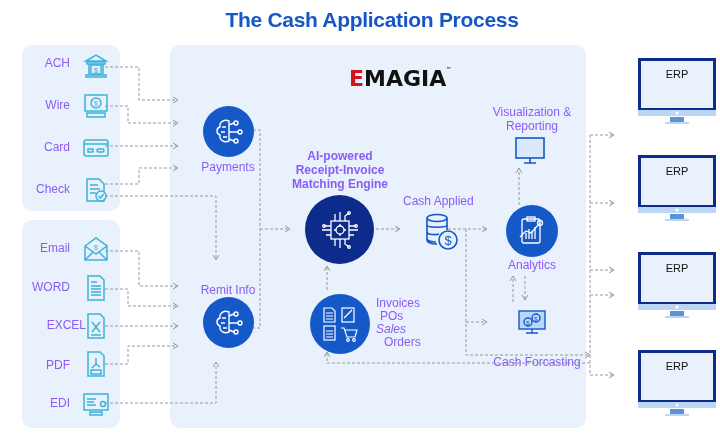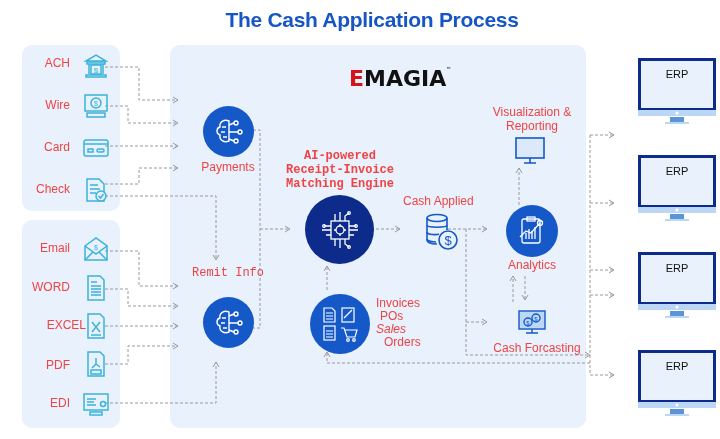--- a/index.html
+++ b/index.html
@@ -1,25 +1,25 @@
 <!DOCTYPE html>
 <html><head>
 <meta charset="utf-8">
 <style>
   html, body { margin:0; padding:0; background:#ffffff; }
   body { width:720px; height:439px; position:relative; overflow:hidden; font-family:"Liberation Sans", sans-serif; }
   .abs { position:absolute;margin-left:12px; }
   .title { left:0; width:720px; top:8px; text-align:center; font-size:21px; font-weight:bold; color:#1656c4; letter-spacing:-0.3px; }
   .panel { background:#e8f1fc; border-radius:10px; }
-  .lbl { font-size:12px; color:#ef4444; white-space:nowrap; }
+  .lbl { font-size:12px; color:#8b5cf6; white-space:nowrap; }
   .lbl-r { text-align:right; }
   .src-icon { width:28px; height:28px; }
   .circle { border-radius:50%; background:#1558c8; display:flex; align-items:center; justify-content:center; }
   .circle.dark { background:#0d2b8a; }
-  .bold { font-weight:bold;font-family:Liberation Mono, monospace; }
+  .bold { font-weight:bold; }
   .center { text-align:center; }
   svg.lines { position:absolute; left:0; top:0; }
   .erp { width:78px; height:68px; }
   .erp-text { position:absolute; left:0; top:10px; width:78px; text-align:center; font-size:11px; color:#111; }
   .logo { font-family:"DejaVu Sans", sans-serif; font-weight:bold; font-size:22px; letter-spacing:0px; color:#111; }
   .logo .e { color:#d3141c; }
   .logo .tm { font-size:5px; vertical-align:top; }
 </style>
 </head>
 <body>
@@ -170,21 +170,21 @@
       <path d="M17,6 C12,4 7,7 8,12 C4,13 4,19 8,20 C7,25 12,28 17,26 Z"></path>
       <path d="M10,12 H14 M9,17 H13 M11,22 H15"></path>
       <path d="M17,10 L22,8 M17,17 H26 M17,24 L22,26"></path>
       <circle cx="24" cy="8" r="2"></circle>
       <circle cx="28" cy="17" r="2"></circle>
       <circle cx="24" cy="26" r="2"></circle>
     </svg>
 </div>
 <div class="abs lbl center" style="left:176px;top:160px;width:80px;">Payments</div>
 
-<div class="abs lbl center" style="left:176px;top:266px;width:80px;font-family:Liberation Mono, monospace;">Remit Info</div>
+<div class="abs lbl center" style="left:176px;top:283px;width:80px;">Remit Info</div>
 <div class="abs circle" style="left:191px;top:297px;width:51px;height:51px;">
   <svg width="34" height="34" viewBox="0 0 34 34" fill="none" stroke="#ffffff" stroke-width="1.4">
       <path d="M17,6 C12,4 7,7 8,12 C4,13 4,19 8,20 C7,25 12,28 17,26 Z"></path>
       <path d="M10,12 H14 M9,17 H13 M11,22 H15"></path>
       <path d="M17,10 L22,8 M17,17 H26 M17,24 L22,26"></path>
       <circle cx="24" cy="8" r="2"></circle>
       <circle cx="28" cy="17" r="2"></circle>
       <circle cx="24" cy="26" r="2"></circle>
     </svg>
 </div>
@@ -258,21 +258,21 @@
 <div class="abs" style="left:505px;top:309px;">
   <svg width="30" height="28" viewBox="0 0 30 28" fill="none" stroke="#1558c8" stroke-width="1.4">
       <rect x="2" y="2" width="26" height="18" fill="#bcd7f6"></rect>
       <circle cx="11" cy="13" r="4"></circle>
       <circle cx="19" cy="9" r="4"></circle>
       <text x="11" y="15.5" font-size="6" text-anchor="middle" fill="#1558c8" stroke="none" font-family="Liberation Sans, sans-serif">$</text>
       <text x="19" y="11.5" font-size="6" text-anchor="middle" fill="#1558c8" stroke="none" font-family="Liberation Sans, sans-serif">$</text>
       <path d="M15,20 V24 M9,24 H21"></path>
     </svg>
 </div>
-<div class="abs lbl center" style="left:470px;top:341px;width:110px;">Cash Forcasting</div>
+<div class="abs lbl center" style="left:470px;top:355px;width:110px;">Cash Forcasting</div>
 
 <div class="abs erp" style="left:626px;top:58px;">
   <svg width="78" height="68" viewBox="0 0 78 68">
       <rect x="1.5" y="1.5" width="75" height="50" fill="#e8f1fc" stroke="#0d2b8a" stroke-width="3"></rect>
       <rect x="0" y="52" width="78" height="6" fill="#bcd7f6"></rect>
       <circle cx="39" cy="55" r="1.5" fill="#fff"></circle>
       <rect x="32" y="59" width="14" height="5" fill="#5b95d6"></rect>
       <rect x="27" y="64" width="24" height="2" fill="#bcd7f6"></rect>
     </svg>
   <div class="erp-text">ERP</div>

